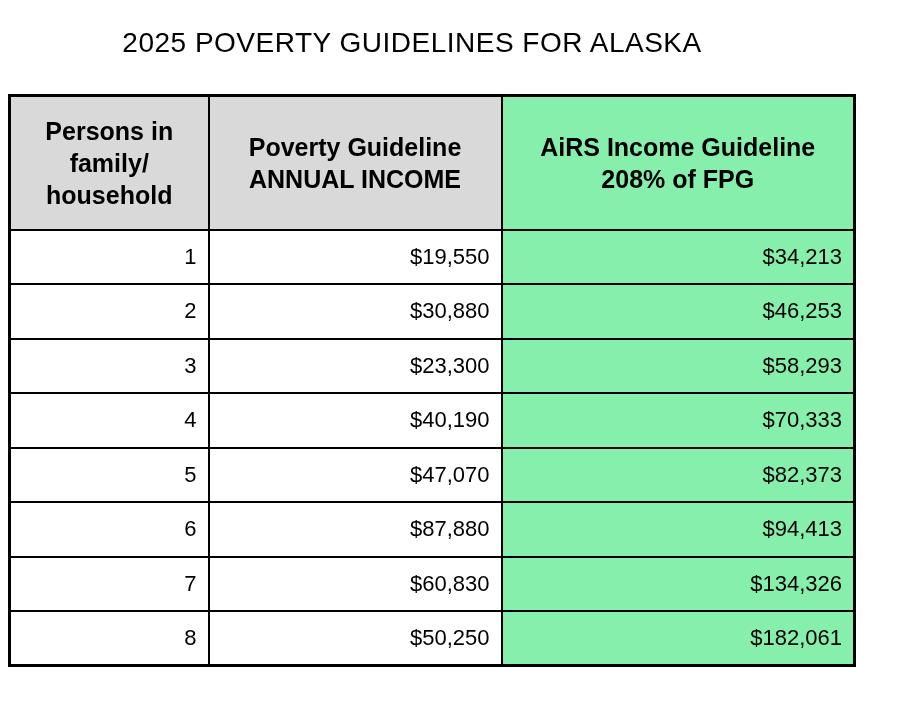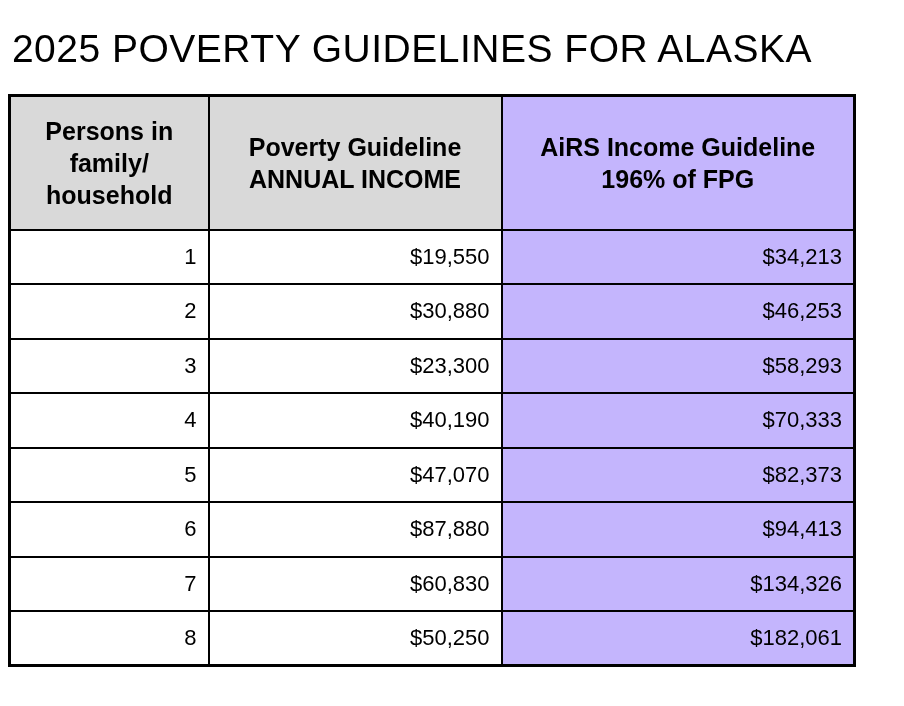--- a/index.html
+++ b/index.html
@@ -15,21 +15,21 @@
     position: relative;
     overflow: hidden;
   }
   .page-title {
     position: absolute;
     top: 27px;
     left: 0;
     width: 824px;
     margin: 0;
     text-align: center;
-    font-size: 39px;
+    font-size: 28px;
     font-weight: 400;
     letter-spacing: 0.5px;
     white-space: nowrap;
   }
   table.guidelines {
     position: absolute;
     left: 8px;
     top: 94px;
     border-collapse: collapse;
     table-layout: fixed;
@@ -47,21 +47,21 @@
     background: #D9D9D9;
     font-size: 25px;
     font-weight: 700;
     text-align: center;
     vertical-align: middle;
     height: 134px;
     line-height: 1.28;
     padding: 0 6px;
   }
   th.pink, td.pink {
-    background: #c4b5fd;
+    background: #86efac;
   }
   td {
     background: #ffffff;
     font-size: 22px;
     font-weight: 400;
     text-align: right;
     vertical-align: middle;
     height: 54.5px;
     padding: 0 11px 0 0;
   }
@@ -84,21 +84,21 @@
         <span class="hline">Persons in</span>
         <span class="hline">family/</span>
         <span class="hline">household</span>
       </th>
       <th>
         <span class="hline">Poverty Guideline</span>
         <span class="hline">ANNUAL INCOME</span>
       </th>
       <th class="pink">
         <span class="hline">AiRS Income Guideline</span>
-        <span class="hline">196% of FPG</span>
+        <span class="hline">208% of FPG</span>
       </th>
     </tr>
   </thead>
   <tbody>
     <tr>
       <td>1</td>
       <td>$19,550</td>
       <td class="pink">$34,213</td>
     </tr>
     <tr>

